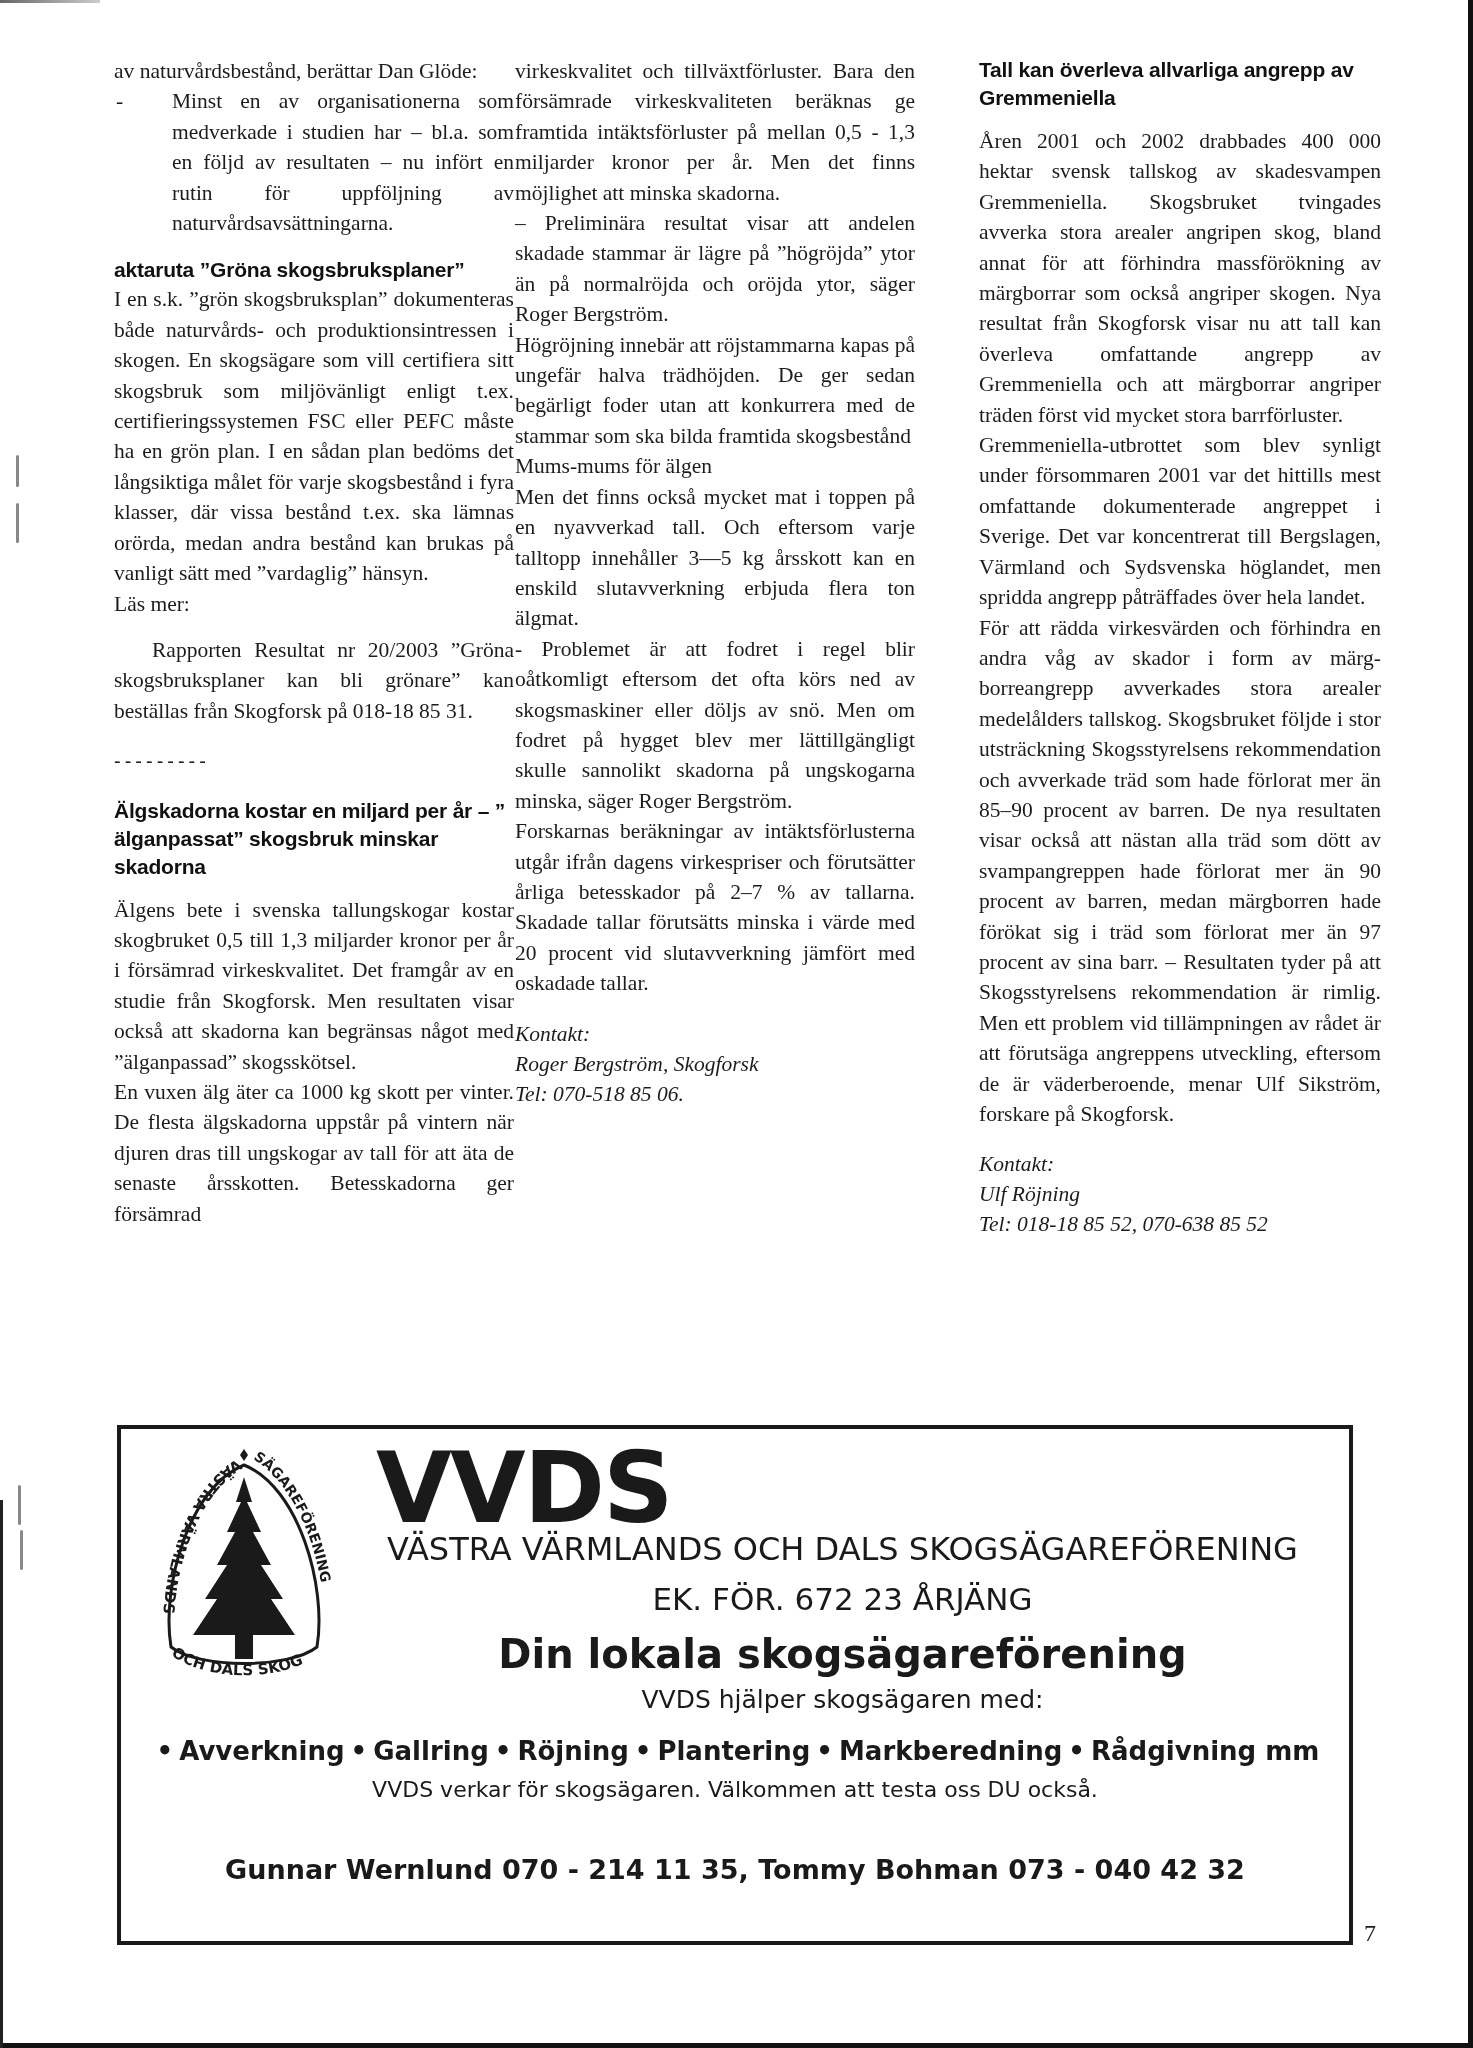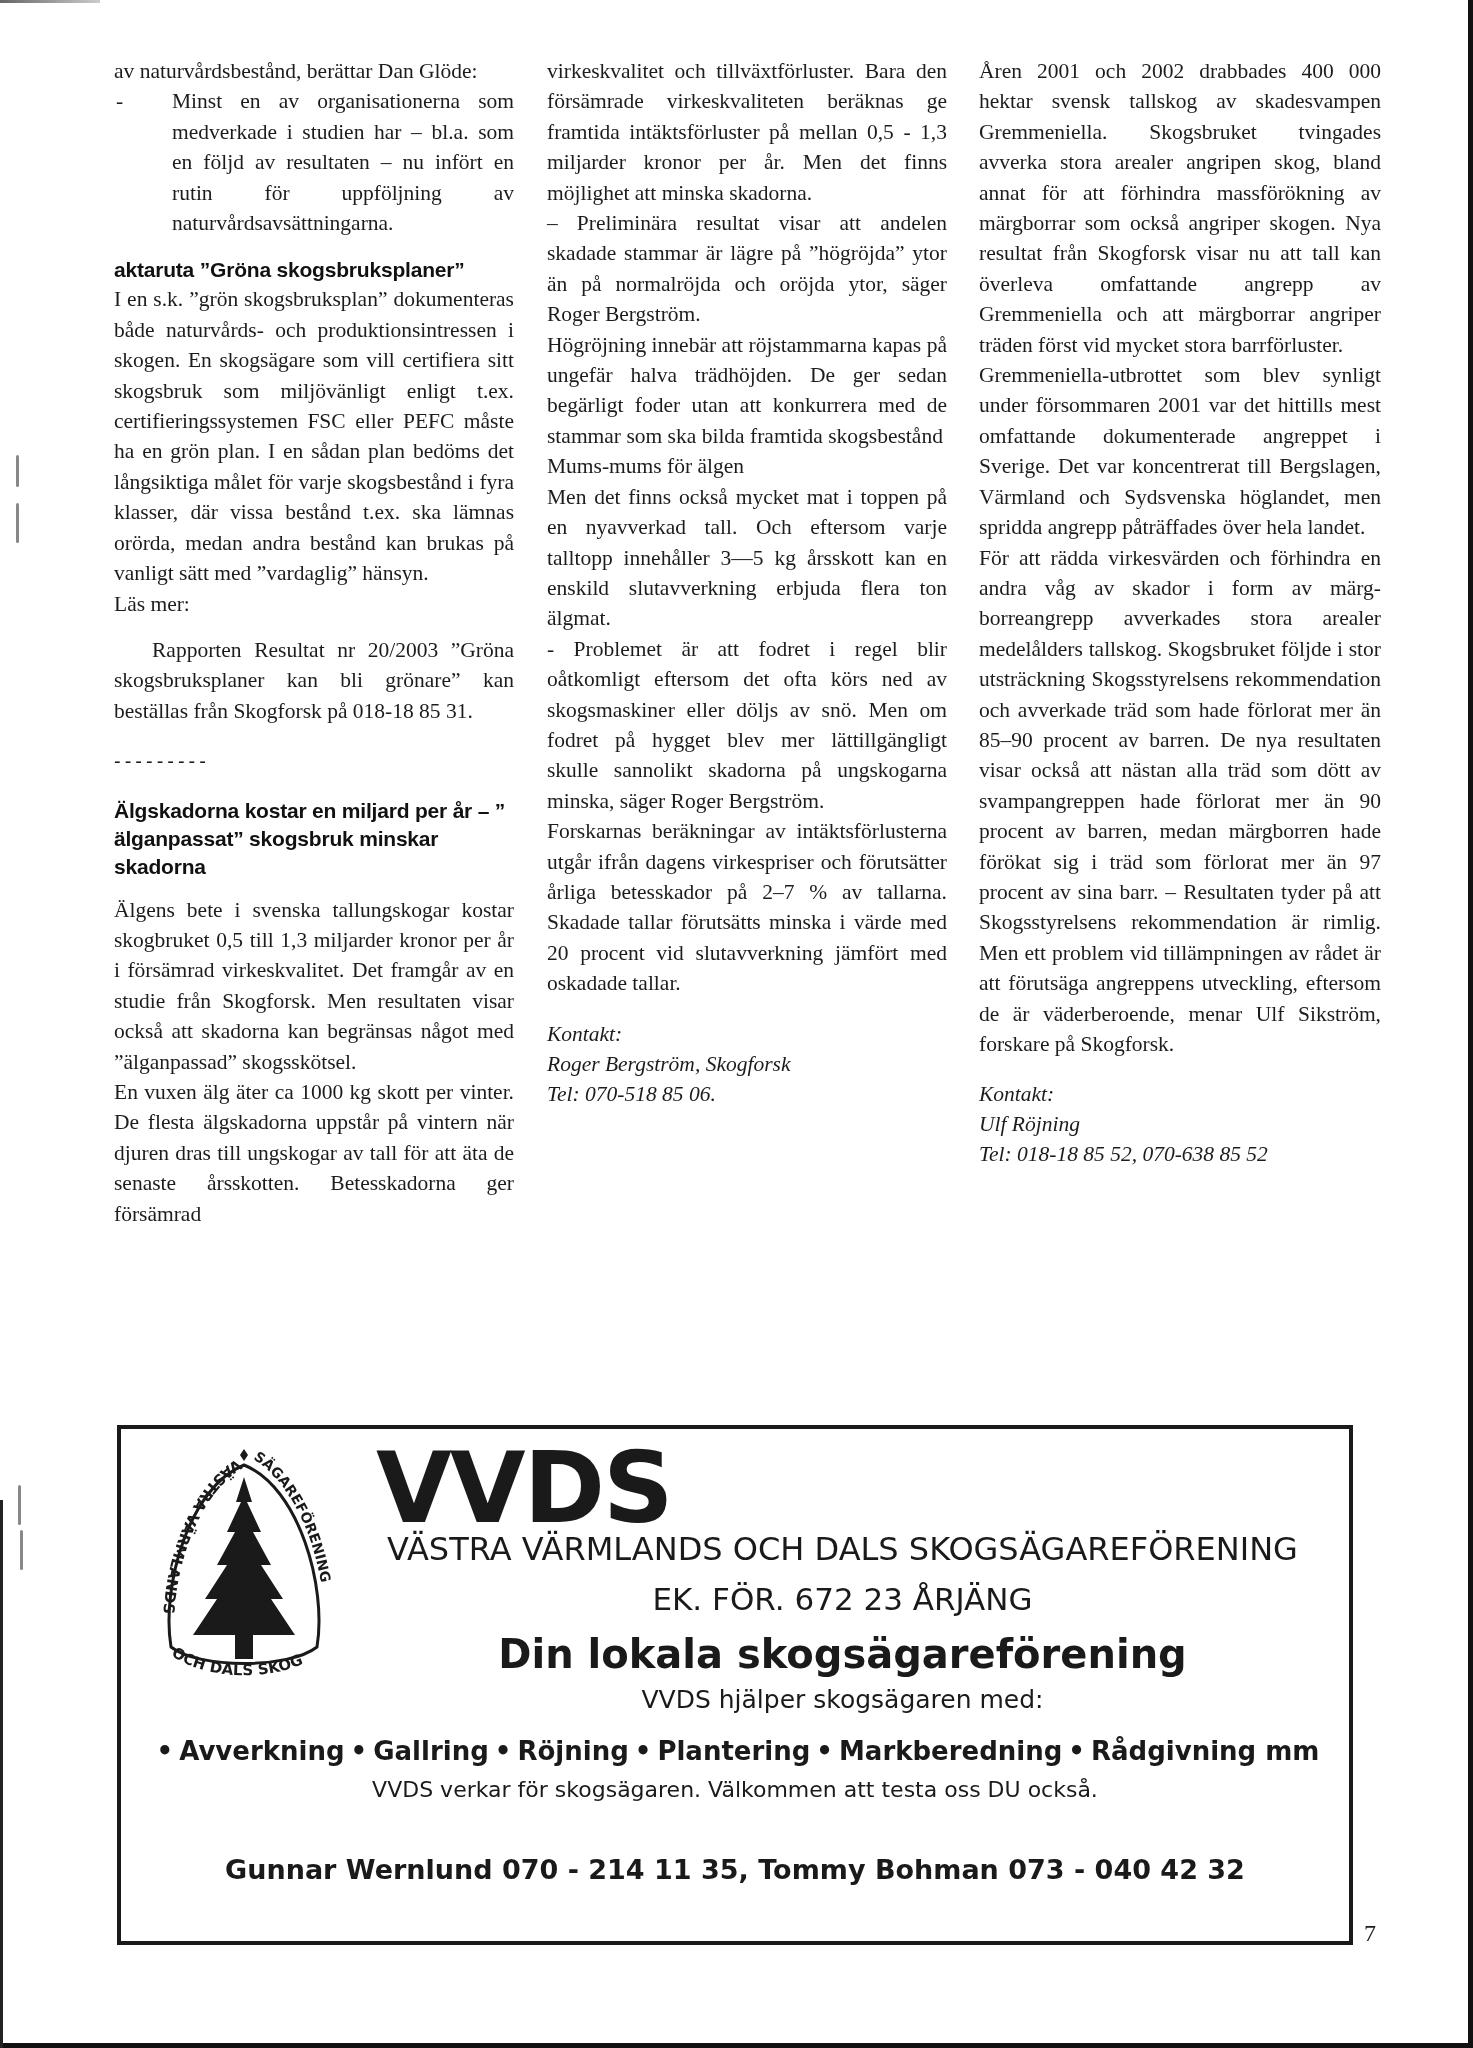--- a/index.html
+++ b/index.html
@@ -8,21 +8,21 @@
       color: #1c1c1c; font-family: "Liberation Serif", "DejaVu Serif", serif;
     }
     .page-border-right { position: absolute; right: 0; top: 0; width: 5px; height: 2048px; background: #111; }
     .page-border-bottom { position: absolute; left: 0; bottom: 0; width: 1473px; height: 5px; background: #111; }
     .page-border-left { position: absolute; left: 0; top: 1500px; width: 3px; height: 548px; background: #222; }
     .scan-top { position: absolute; left: 0; top: 0; width: 100px; height: 3px; background: linear-gradient(90deg, #666, #ccc); }
     .margin-mark { position: absolute; width: 3px; background: #888; border-radius: 2px; }
 
     .col { position: absolute; top: 56px; font-size: 21.5px; line-height: 30.4px; }
     .col1 { left: 114px; width: 400px; }
-    .col2 { left: 547px; width: 400px; font-family: Liberation Serif, serif; }
+    .col2 { left: 515px; width: 400px; font-family: Liberation Serif, serif; }
     .col3 { left: 979px; width: 402px; }
 
     .col p { margin: 0; text-align: justify; hyphens: manual; }
     .col p.left { text-align: left; }
     .bullet { display: flex; }
     .bullet .dash { width: 40px; flex: none; padding-left: 2px; }
     .bullet p { flex: 1; margin-left: 16px; }
     h2 {
       font-family: "Liberation Sans", "DejaVu Sans", sans-serif; font-weight: bold;
       font-size: 21px; line-height: 28px; margin: 0; color: #111; letter-spacing: -0.2px;
@@ -94,20 +94,21 @@
   <p>- Problemet är att fodret i regel blir oåtkomligt eftersom det ofta körs ned av skogsmaskiner eller döljs av snö. Men om fodret på hygget blev mer lättillgängligt skulle sannolikt skadorna på ungskogarna minska, säger Roger Bergström.</p>
   <p>Forskarnas beräkningar av intäktsför­lusterna utgår ifrån dagens virkespriser och förutsätter årliga betesskador på 2–7 % av tallarna. Skadade tallar förutsätts minska i värde med 20 procent vid slutavverkning jämfört med oskadade tallar.</p>
   <div class="contact" style="margin-top:20px;">
     <div>Kontakt:</div>
     <div>Roger Bergström, Skogforsk</div>
     <div>Tel: 070-518 85 06.</div>
   </div>
 </div>
 
 <div class="col col3">
+  <h2 class="h-tall">Tall kan överleva allvarliga angrepp av Gremmeniella</h2>
   <p>Åren 2001 och 2002 drabbades 400 000 hektar svensk tallskog av skadesvampen Gremmeniella. Skogsbruket tvingades avverka stora arealer angripen skog, bland annat för att förhindra massförök­ning av märgborrar som också angriper skogen. Nya resultat från Skogforsk visar nu att tall kan överleva omfat­tande angrepp av Gremmeniella och att märgborrar angriper träden först vid mycket stora barrförluster.</p>
   <p>Gremmeniella-utbrottet som blev syn­ligt under försommaren 2001 var det hittills mest omfattande dokumenterade angreppet i Sverige. Det var koncen­trerat till Bergslagen, Värmland och Sydsvenska höglandet, men spridda angrepp påträffades över hela landet.</p>
   <p>För att rädda virkesvärden och förhindra en andra våg av skador i form av märg­borreangrepp avverkades stora arealer medelålders tallskog. Skogsbruket följde i stor utsträckning Skogsstyrel­sens rekommendation och avverkade träd som hade förlorat mer än 85–90 procent av barren. De nya resultaten visar också att nästan alla träd som dött av svampangreppen hade förlorat mer än 90 procent av barren, medan märgborren hade förökat sig i träd som förlorat mer än 97 procent av sina barr. – Resultaten tyder på att Skogsstyrelsens rekommendation är rimlig. Men ett problem vid tillämpningen av rådet är att förutsäga angreppens utveckling, eftersom de är väderberoende, menar Ulf Sikström, forskare på Skogforsk.</p>
   <div class="contact" style="margin-top:20px;">
     <div>Kontakt:</div>
     <div>Ulf Röjning</div>
     <div>Tel: 018-18 85 52, 070-638 85 52</div>
   </div>
 </div>
 

